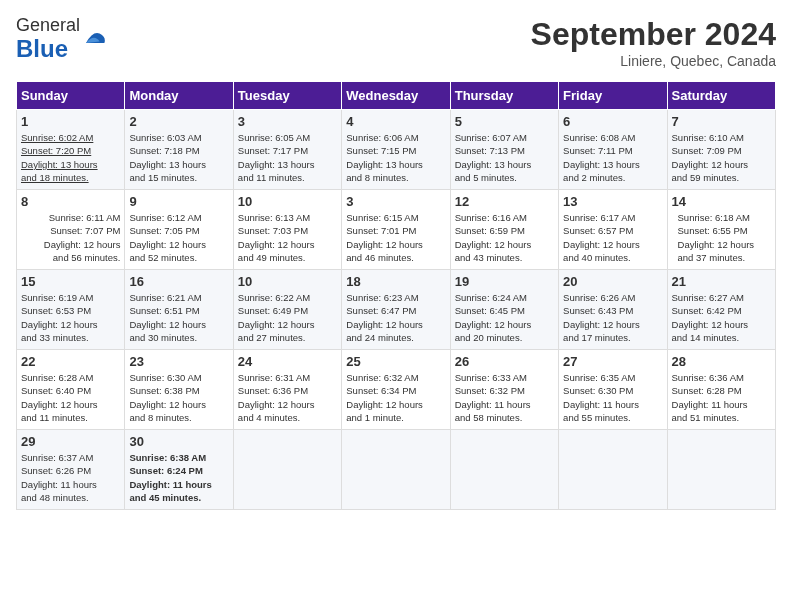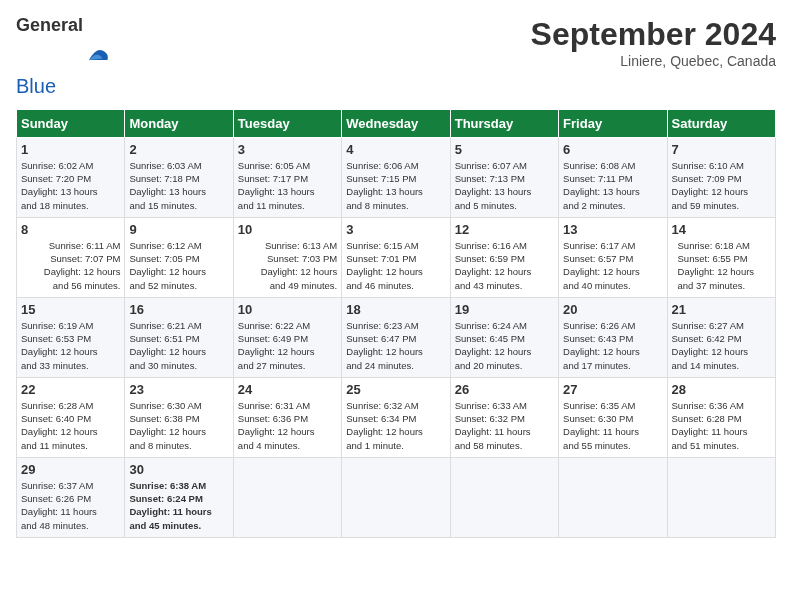--- a/index.html
+++ b/index.html
@@ -42,21 +42,21 @@
     .location-subtitle {
       font-size: 14px;
       color: #555;
     }
     table {
       width: 100%;
       border-collapse: collapse;
       table-layout: fixed;
     }
     thead tr th {
-      background-color: #15803d;
+      background-color: #4c1d95;
       color: #fff;
       font-size: 13px;
       font-weight: bold;
       padding: 6px 4px;
       text-align: left;
       border: 1px solid #fff;
     }
     tbody tr td {
       vertical-align: top;
       border: 1px solid #ddd;
@@ -88,22 +88,22 @@
     .empty-cell {
       background: #f5f7fa !important;
     }
   </style>
 </head>
 <body>
 
 <div class="header">
   <div class="logo">
     <div class="logo-text">
-      <span style="font-size:18px;font-weight:bold;color:#333;">General</span>
-      <span style="font-size:20px;font-weight:normal;color:#1a5fb4;margin-top:39px;">Blue</span>
+      <span style="font-size:18px;font-weight:normal;color:#333;">General</span>
+      <span style="font-size:24px;font-weight:bold;color:#1a5fb4;">Blue</span>
     </div>
     <svg class="logo-icon" viewBox="0 0 30 30" xmlns="http://www.w3.org/2000/svg">
       <path d="M5 20 Q15 2 25 10 Q30 14 28 20 Z" fill="#1a5fb4"></path>
       <path d="M5 20 Q15 8 22 18 Z" fill="#4a90d9"></path>
     </svg>
   </div>
   <div class="title-block">
     <div class="month-title">September 2024</div>
     <div class="location-subtitle">Liniere, Quebec, Canada</div>
   </div>
@@ -118,21 +118,21 @@
       <th>Wednesday</th>
       <th>Thursday</th>
       <th>Friday</th>
       <th>Saturday</th>
     </tr>
   </thead>
   <tbody id="calendar-body">
   <tr>
         <td>
           <span class="day-number">1</span>
-          <div class="day-info" style="white-space: pre-line;">Sunrise: 6:02 AM
+          <div class="day-info" style="white-space: pre-line; text-decoration: underline;">Sunrise: 6:02 AM
 Sunset: 7:20 PM
 Daylight: 13 hours
 and 18 minutes.</div>
         </td>
         <td>
           <span class="day-number">2</span>
           <div class="day-info" style="white-space: pre-line;">Sunrise: 6:03 AM
 Sunset: 7:18 PM
 Daylight: 13 hours
 and 15 minutes.</div>
@@ -183,21 +183,21 @@
         </td>
         <td>
           <span class="day-number">9</span>
           <div class="day-info" style="white-space: pre-line;">Sunrise: 6:12 AM
 Sunset: 7:05 PM
 Daylight: 12 hours
 and 52 minutes.</div>
         </td>
         <td>
           <span class="day-number">10</span>
-          <div class="day-info" style="white-space: pre-line; text-align: right;">Sunrise: 6:13 AM
+          <div class="day-info" style="white-space: pre-line;">Sunrise: 6:13 AM
 Sunset: 7:03 PM
 Daylight: 12 hours
 and 49 minutes.</div>
         </td>
         <td>
           <span class="day-number">3</span>
           <div class="day-info" style="white-space: pre-line;">Sunrise: 6:15 AM
 Sunset: 7:01 PM
 Daylight: 12 hours
 and 46 minutes.</div>

